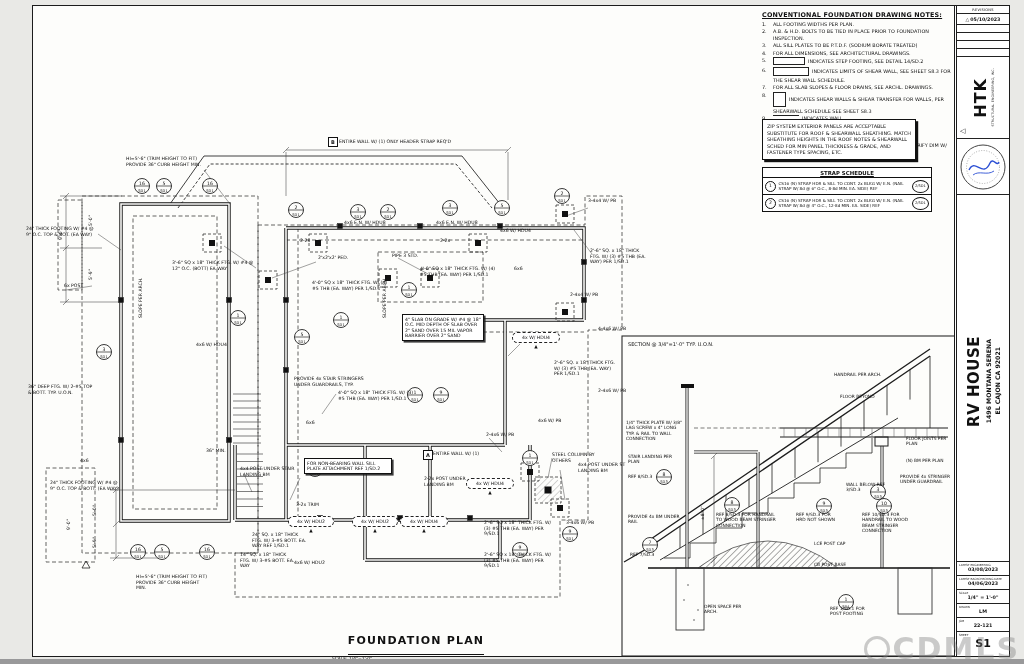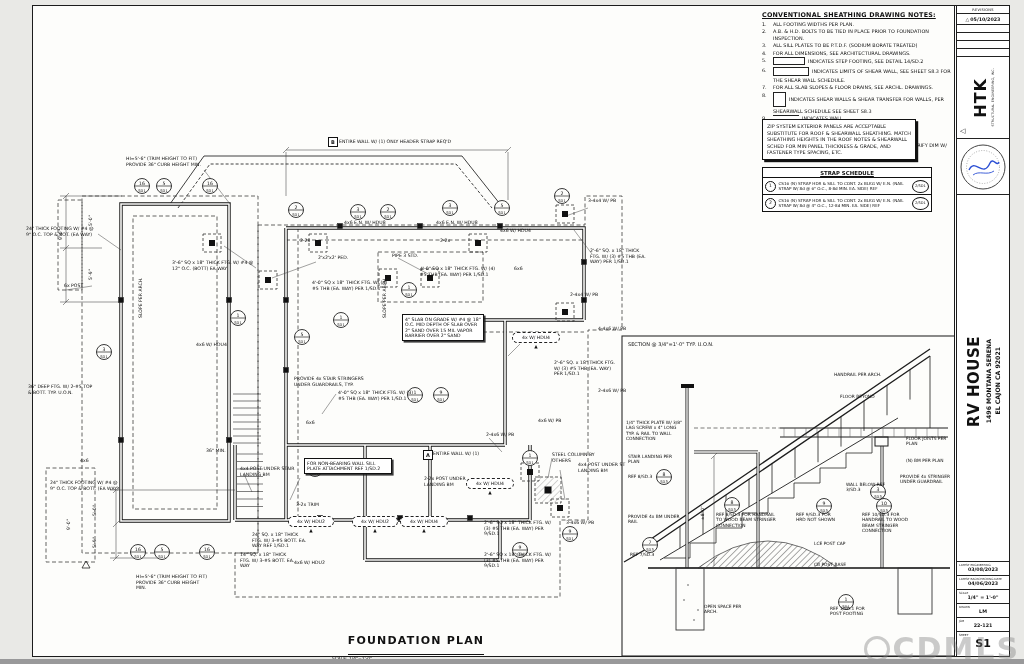--- a/index.html
+++ b/index.html
@@ -524,21 +524,21 @@
     <div class="anno sec" style="left: 900px; top: 474px; width: 52px;">PROVIDE 4x STRINGER UNDER GUARDRAIL</div>
     <div class="anno sec" style="left: 846px; top: 482px; width: 44px;">WALL BELOW REF 3/SD.3</div>
     <div class="anno sec" style="left: 796px; top: 512px; width: 44px;">REF 9/SD.3 FOR HRD NOT SHOWN</div>
     <div class="anno sec" style="left: 862px; top: 512px; width: 58px;">REF 10/SD.3 FOR HANDRAIL TO WOOD BEAM STRINGER CONNECTION</div>
     <div class="anno sec" style="left: 814px; top: 541px; width: 44px;">LCE POST CAP</div>
     <div class="anno sec" style="left: 814px; top: 562px; width: 44px;">CB POST BASE</div>
     <div class="anno sec" style="left: 830px; top: 606px; width: 44px;">REF 1/SD.1 FOR POST FOOTING</div>
   </div>
 
 <div id="notes">
-  <div class="hd">CONVENTIONAL SHEATHING DRAWING NOTES:</div>
+  <div class="hd">CONVENTIONAL FOUNDATION DRAWING NOTES:</div>
   <div id="notes-list">
       <div class="note-row">
         <span class="note-num">1.</span>
         <span class="note-text">ALL FOOTING WIDTHS PER PLAN.</span>
       </div>
       <div class="note-row">
         <span class="note-num">2.</span>
         <span class="note-text">A.B. &amp; H.D. BOLTS TO BE TIED IN PLACE PRIOR TO FOUNDATION INSPECTION.</span>
       </div>
       <div class="note-row">

